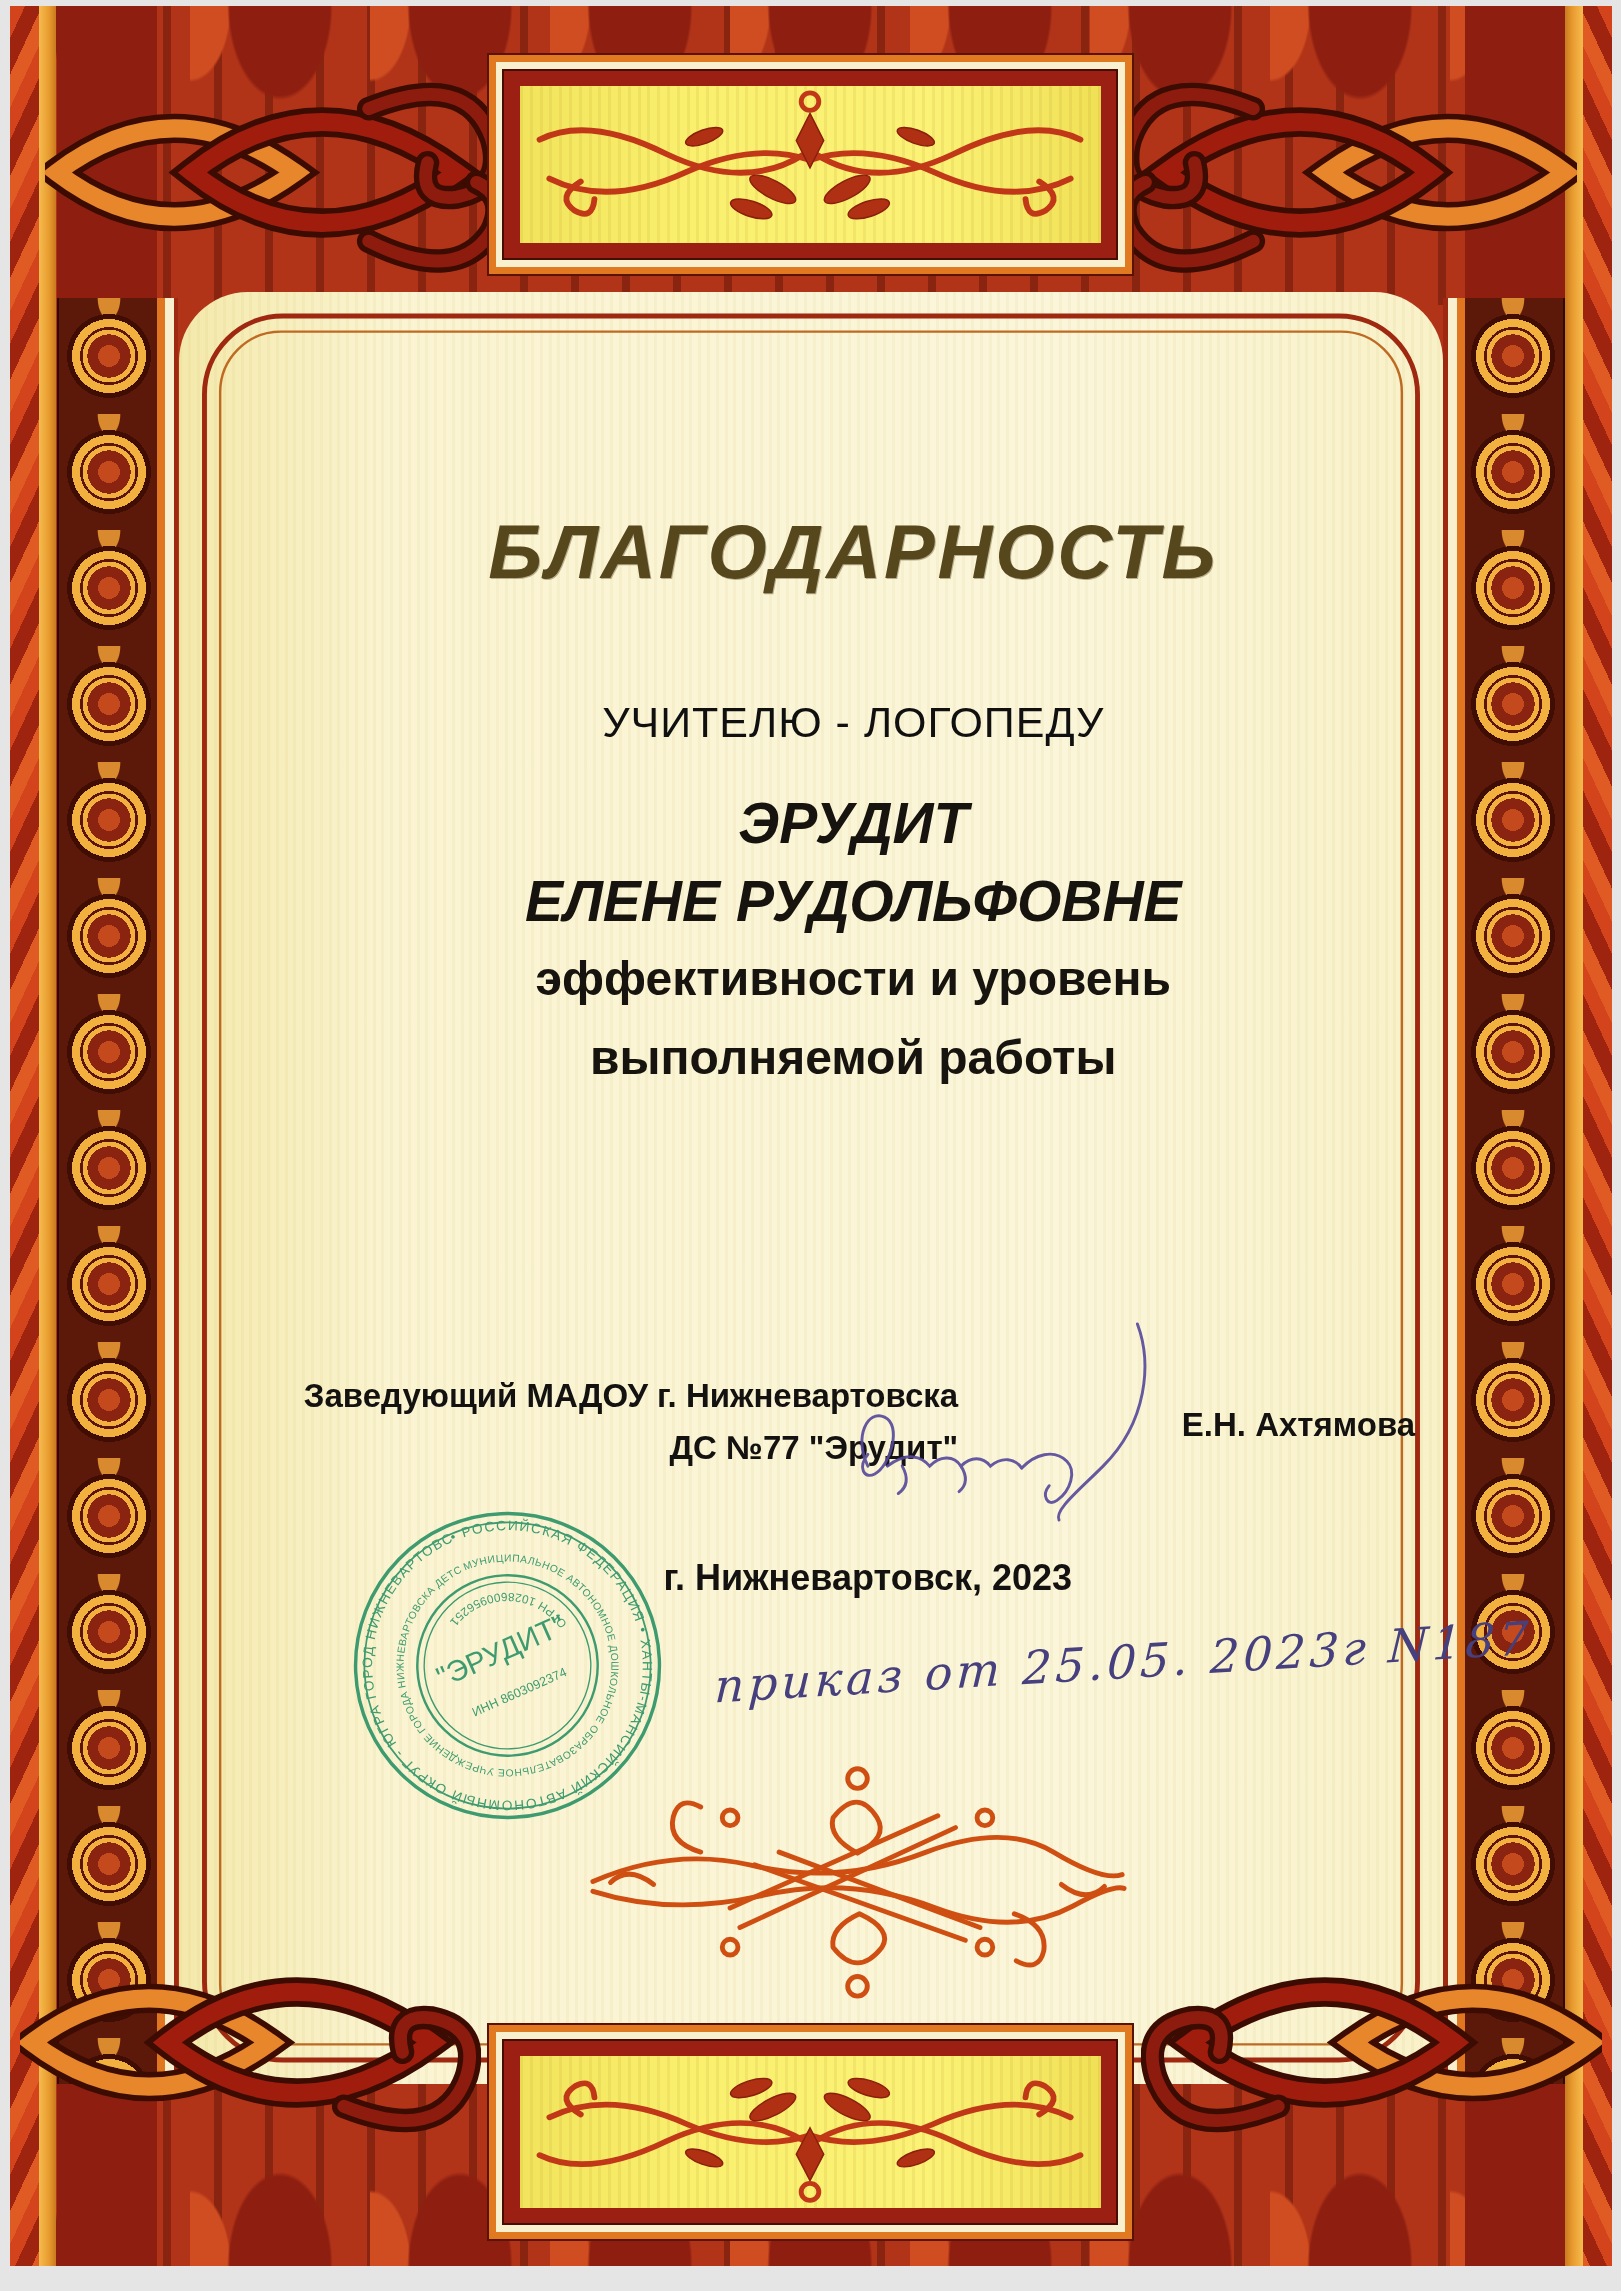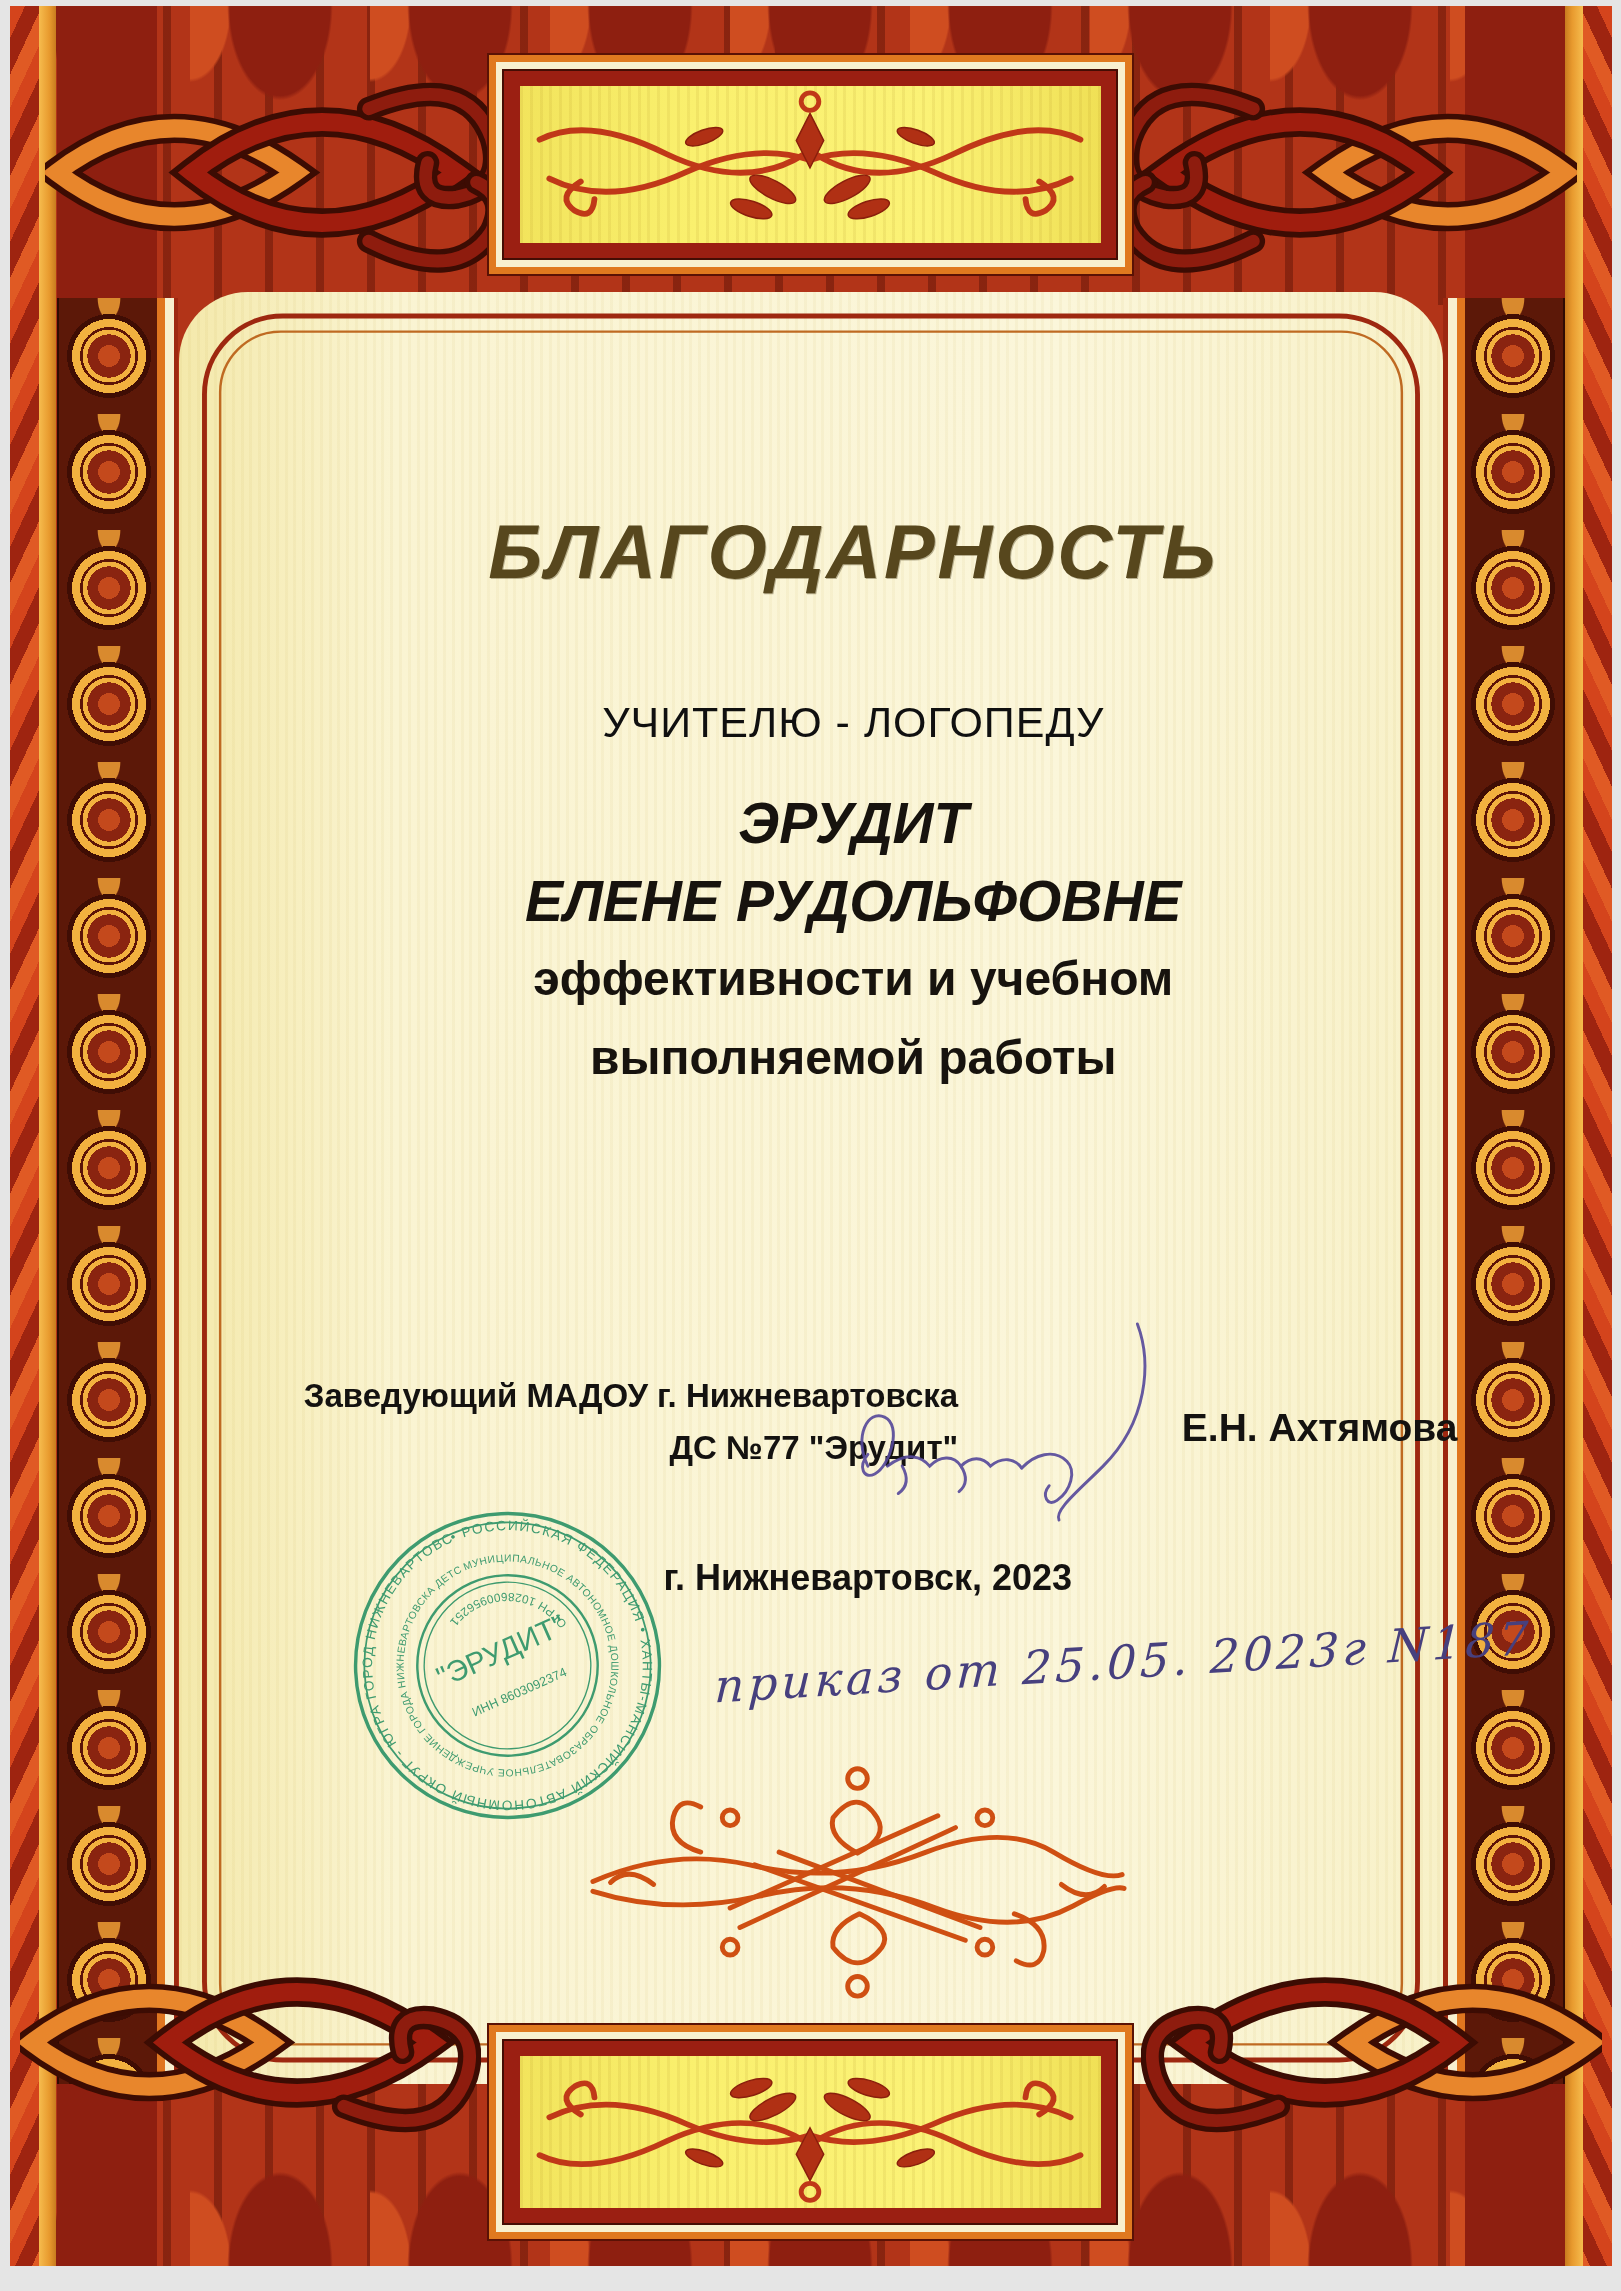--- a/index.html
+++ b/index.html
@@ -81,21 +81,21 @@
   .content{position:absolute;left:167px;top:0;width:1353px;text-align:center;color:#17130e;}
   .title{position:absolute;top:502px;width:100%;
      font-size:76px;font-weight:bold;font-style:italic;letter-spacing:2.9px;color:#57471d;
      text-shadow:1px 1px 0 rgba(60,45,10,.35);}
   .role{position:absolute;top:692px;width:100%;font-size:43px;letter-spacing:1px;color:#101010;}
   .name1{position:absolute;top:784px;width:100%;font-size:57px;font-weight:bold;font-style:italic;}
   .name2{position:absolute;top:862px;width:100%;font-size:57px;font-weight:bold;font-style:italic;}
   .award{position:absolute;top:933px;width:100%;font-size:48px;font-weight:bold;line-height:79px;}
   .sigpos{position:absolute;left:294px;top:1364px;text-align:right;
      font-size:33px;font-weight:bold;line-height:52px;color:#141210;}
-  .signame{position:absolute;left:1172px;top:1400px;font-size:39px;font-weight:bold;color:#141210;}
+  .signame{position:absolute;left:1172px;top:1400px;font-size:33px;font-weight:bold;color:#141210;}
   .cityline{position:absolute;left:172px;top:1551px;width:1372px;text-align:center;
      font-size:36px;font-weight:bold;color:#141210;}
   .handnote{position:absolute;left:704px;top:1629px;width:823px;
      font-family:"DejaVu Serif",serif;font-style:italic;font-size:46px;color:#47407e;
      letter-spacing:3.9px;transform:rotate(-3.4deg) skewX(-6deg);white-space:nowrap;}
 
   .signature-svg{position:absolute;left:804px;top:1313px;}
   .stamp-svg{position:absolute;left:323px;top:1485px;transform:rotate(-24deg);opacity:.92;}
   .divider-svg{position:absolute;left:573px;top:1753px;}
 </style>
@@ -229,21 +229,21 @@
         <circle cx="296" cy="16" r="9" fill="none" stroke="#c03818" stroke-width="5"></circle>
       </svg>
     </div>
 
     <div class="content">
       <div class="title">БЛАГОДАРНОСТЬ</div>
       <div class="role">УЧИТЕЛЮ - ЛОГОПЕДУ</div>
       <div class="name1">ЭРУДИТ</div>
       <div class="name2">ЕЛЕНЕ РУДОЛЬФОВНЕ</div>
       <div class="award">
-        <div>эффективности и учебном</div>
+        <div>эффективности и уровень</div>
         <div>выполняемой  работы</div>
       </div>
     </div>
 
     <div class="sigpos">
       <div>Заведующий  МАДОУ г. Нижневартовска</div>
       <div>ДС №77 "Эрудит"</div>
     </div>
     <div class="signame">Е.Н. Ахтямова</div>
     <div class="cityline">г. Нижневартовск, 2023</div>

